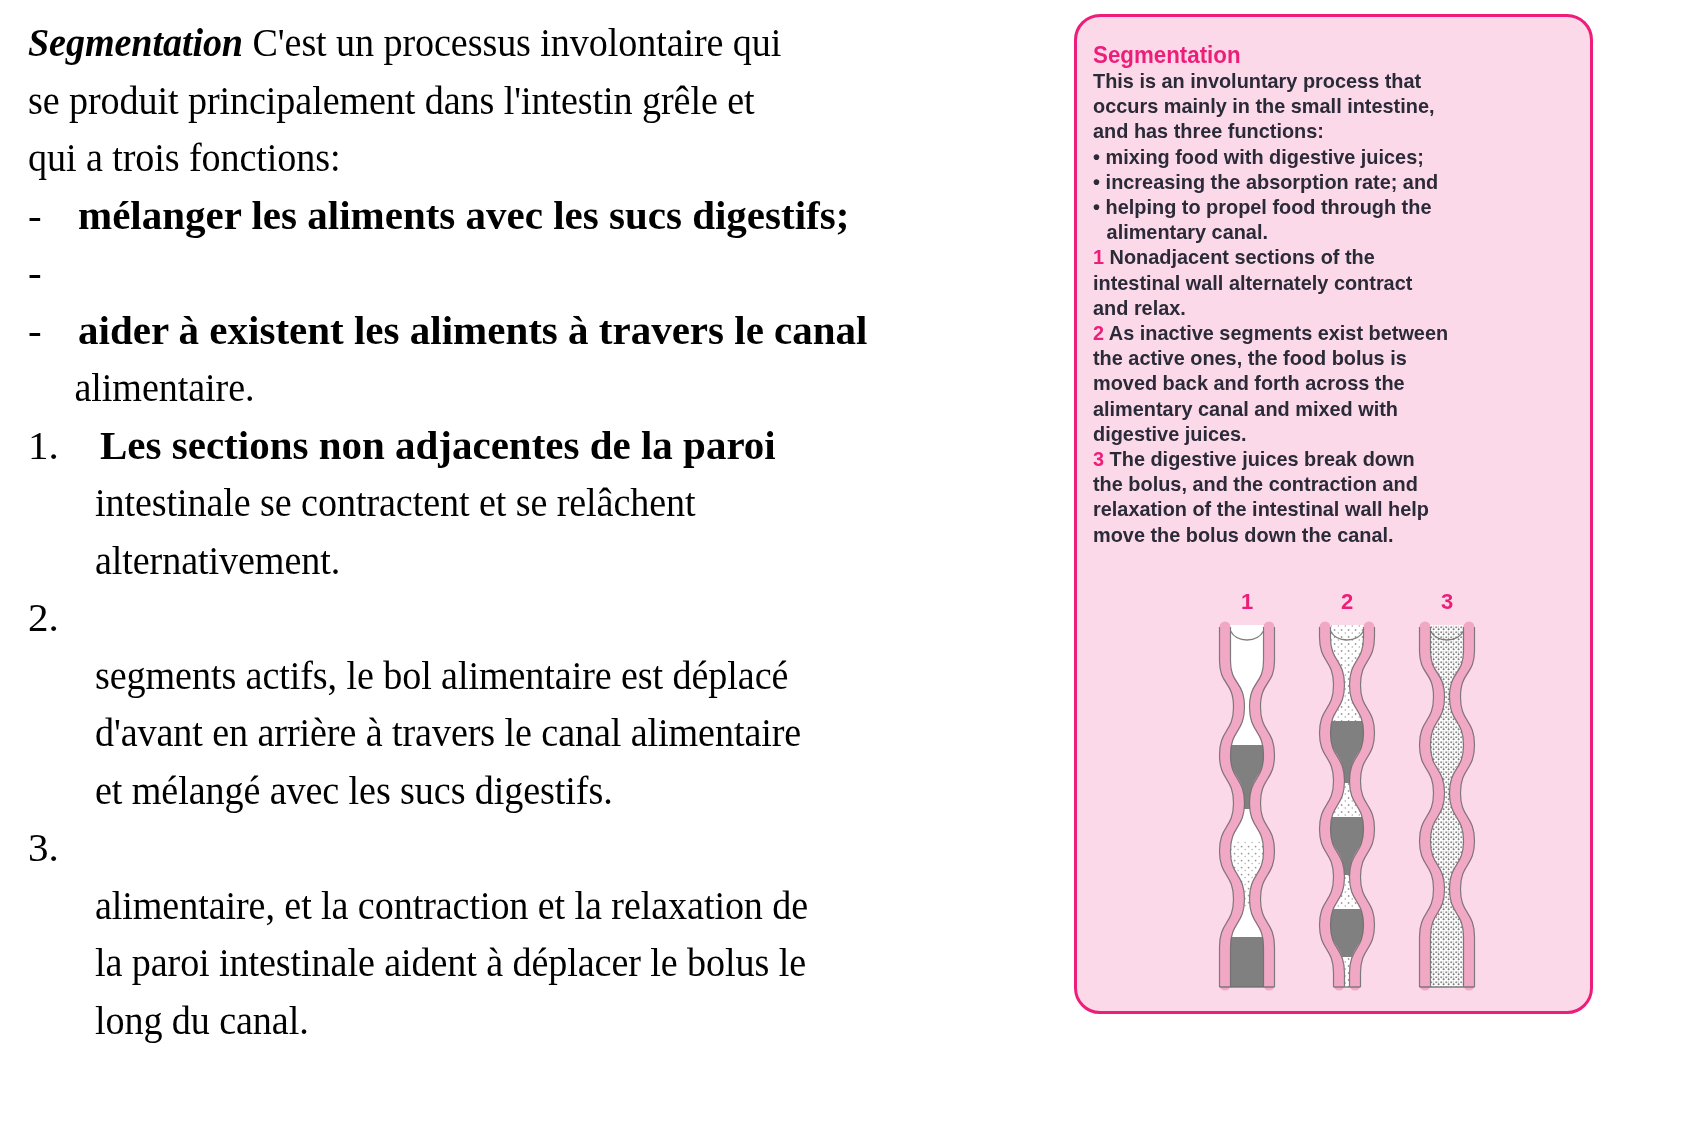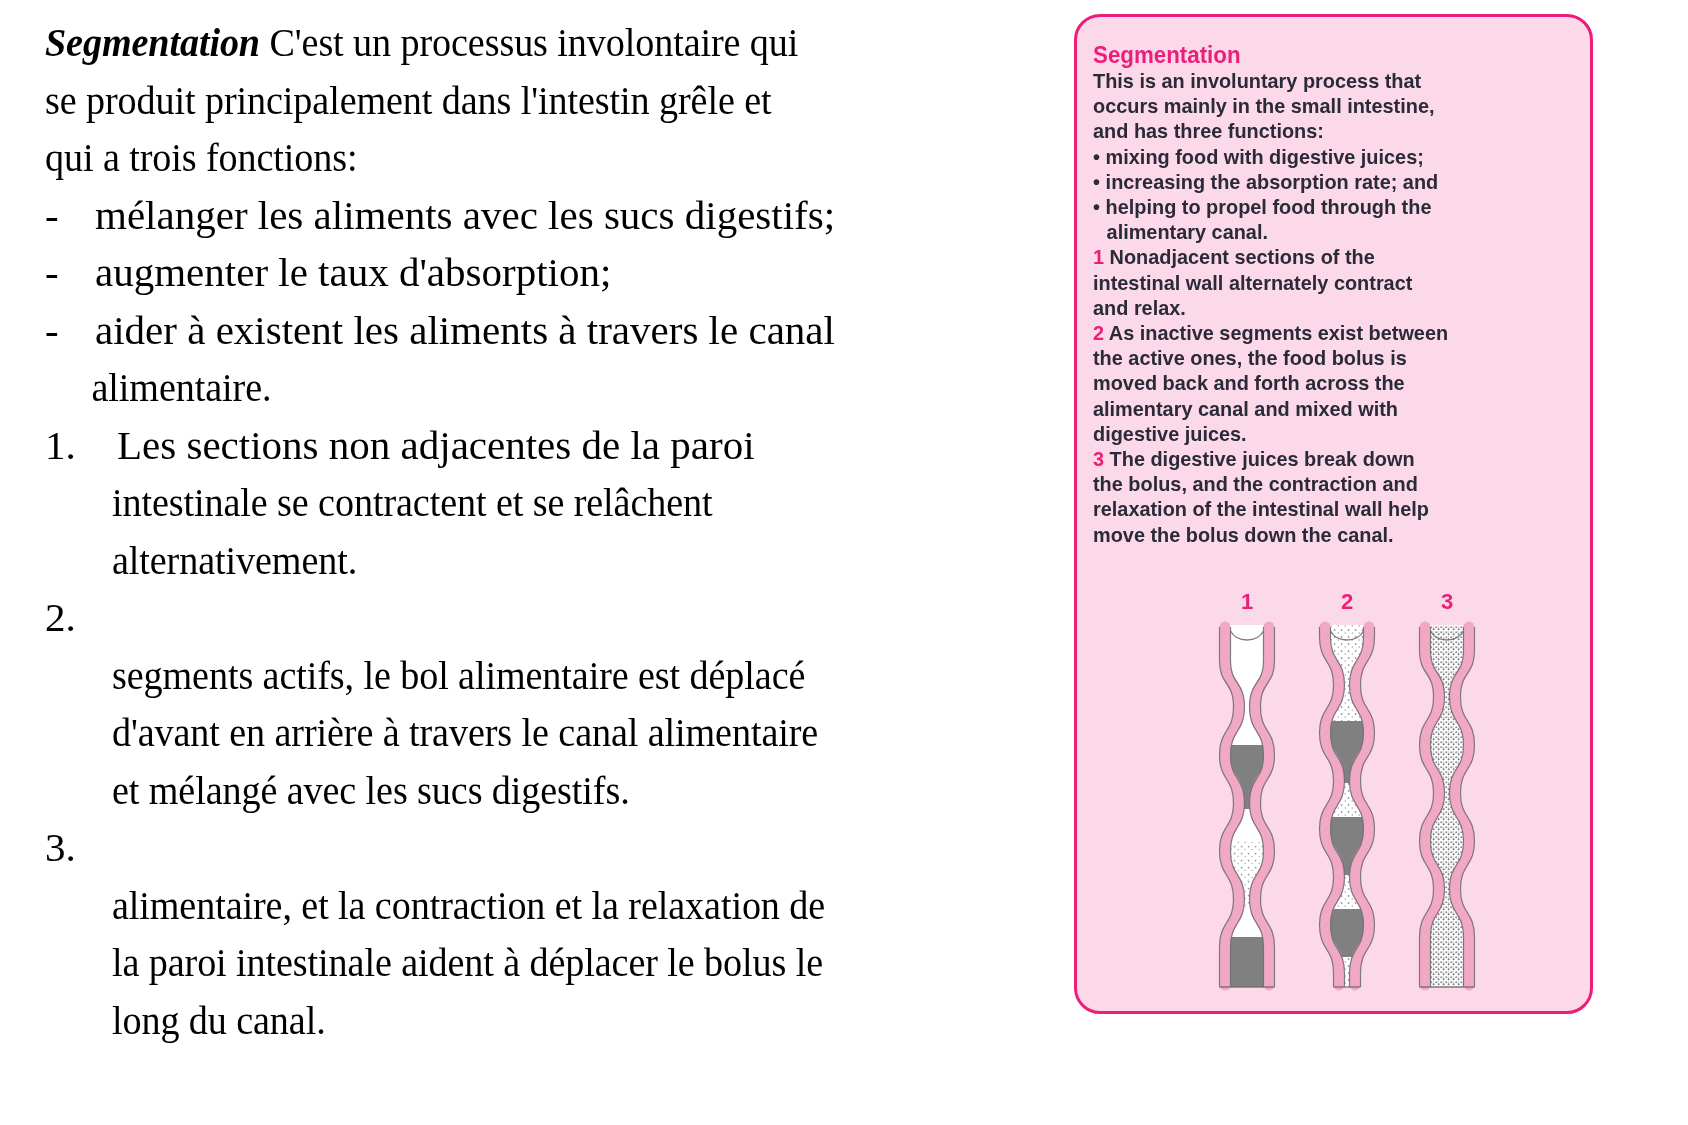--- a/index.html
+++ b/index.html
@@ -11,21 +11,21 @@
     height: 1125px;
     background: #ffffff;
     font-family: "Liberation Serif", serif;
     overflow: hidden;
     position: relative;
   }
 
   
   #french-column {
     position: absolute;
-    left: 45px;
+    left: 28px;
     top: 14px;
     width: 990px;
     height: 1090px;
   }
   .fr-line {
     font-family: "Liberation Serif", serif;
     font-size: 41px;
     line-height: 57.5px;
     color: #000000;
     white-space: nowrap;
@@ -49,20 +49,21 @@
     color: #000;
     flex: 0 0 auto;
   }
   .fr-marker.dash { width: 50px; }
   .fr-marker.num  { width: 72px; }
   .fr-body {
     font-size: 41px;
     line-height: 57.5px;
     color: #000;
     white-space: nowrap;
+    font-weight: bold;
   }
   .indent-dash { padding-left: 50px; }
   .indent-num  { padding-left: 72px; }
 
   
   #pink-panel {
     position: absolute;
     left: 1074px;
     top: 14px;
     width: 519px;
@@ -147,21 +148,20 @@
   <div class="fr-line">se produit principalement dans l'intestin grêle et</div>
   <div class="fr-line">qui a trois fonctions:</div>
 
   <div class="fr-row">
     <span class="fr-marker dash">-</span>
     <span class="fr-body"> mélanger les aliments avec les sucs digestifs;</span>
   </div>
 
   <div class="fr-row">
     <span class="fr-marker dash">-</span>
-    <span class="fr-body">augmenter le taux d'absorption;</span>
   </div>
 
   <div class="fr-row">
     <span class="fr-marker dash">-</span>
     <span class="fr-body">aider à existent les aliments à travers le canal</span>
   </div>
   <div class="fr-line indent-dash">alimentaire.</div>
 
   <div class="fr-row">
     <span class="fr-marker num">1.</span>

